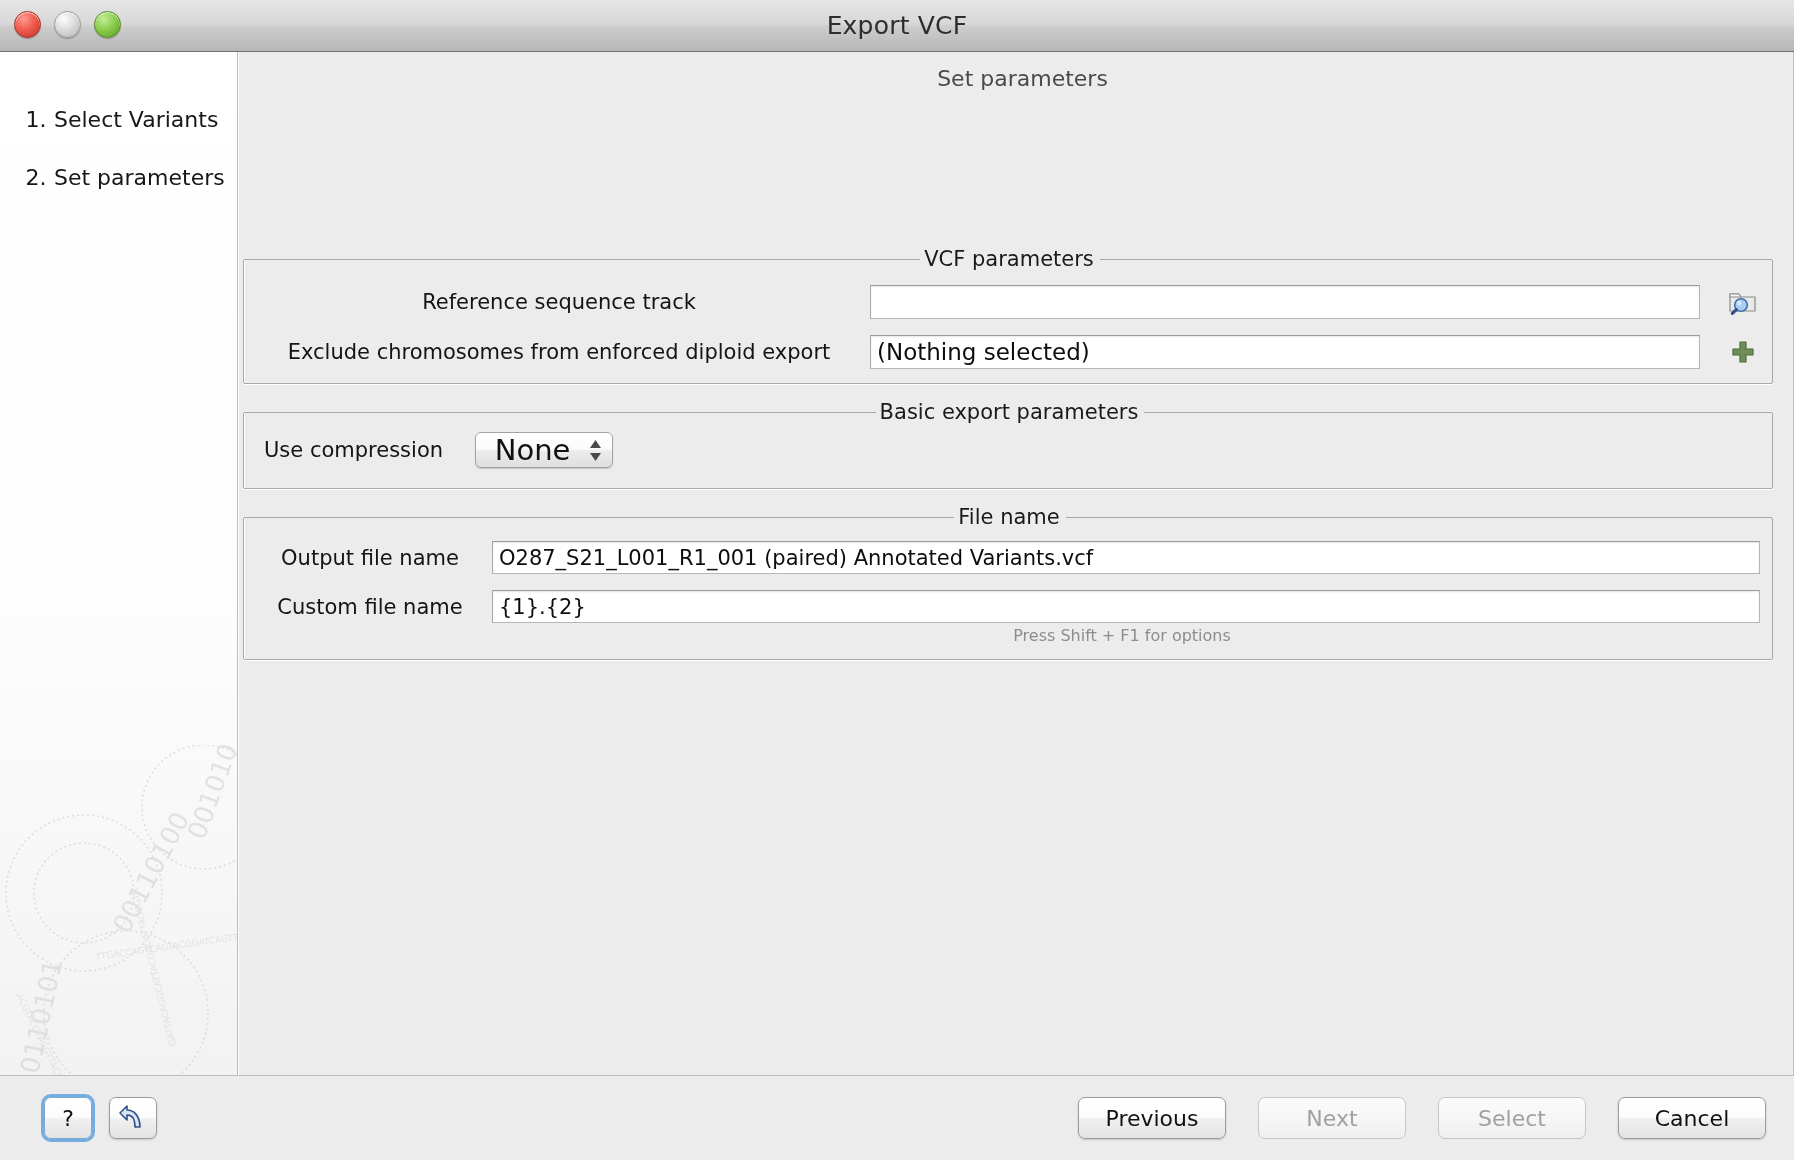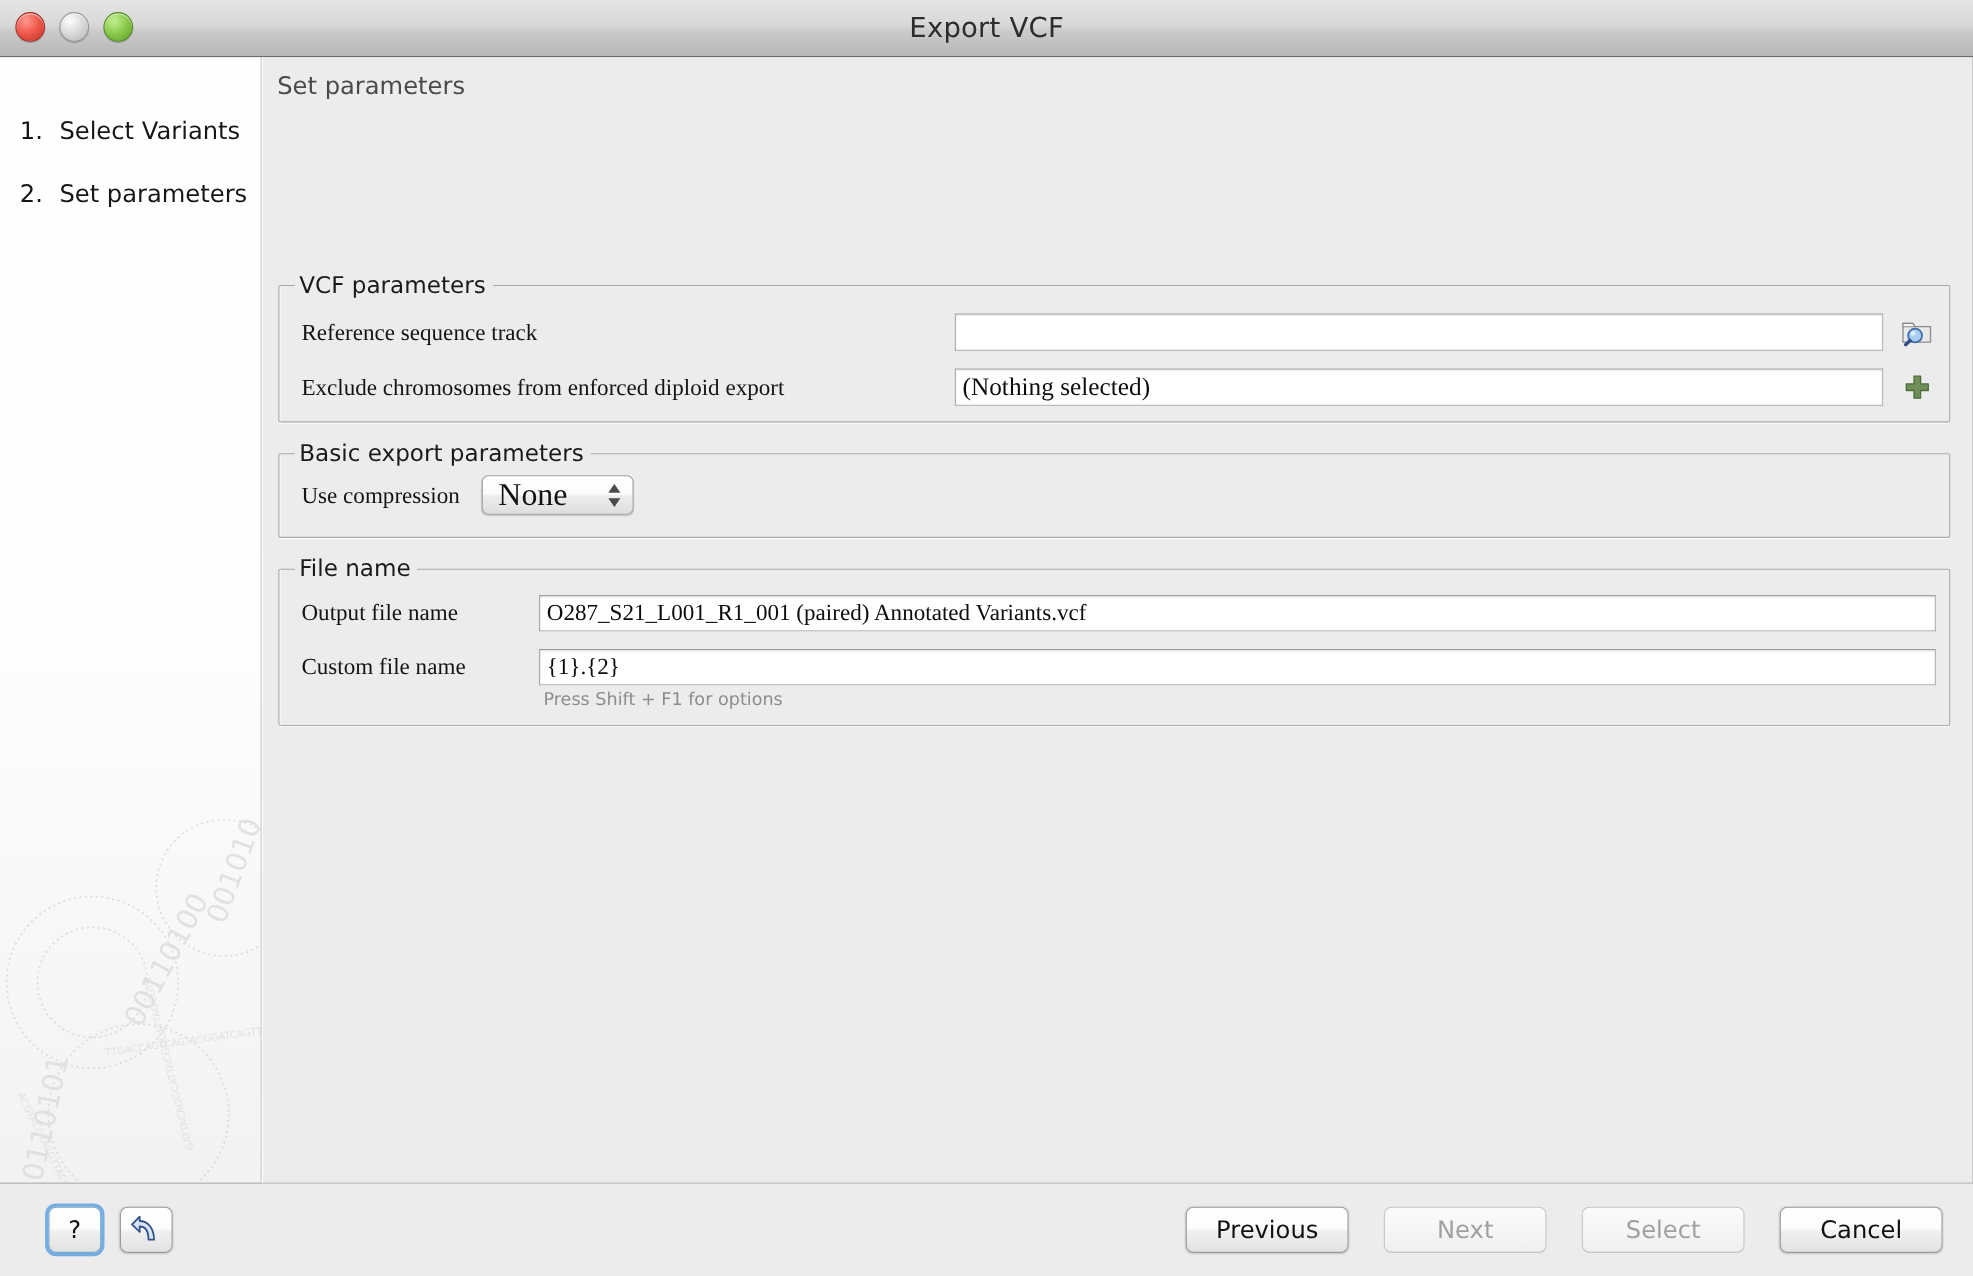--- a/index.html
+++ b/index.html
@@ -10,20 +10,21 @@
     font-family: "DejaVu Sans", "Liberation Sans", sans-serif;
   }
 
   #window {
     position: relative;
     width: 1794px;
     height: 1160px;
     background: #14532d;
     display: flex;
     flex-direction: column;
+    text-align: center;
   }
 
   
   #titlebar {
     position: relative;
     height: 51px;
     flex: 0 0 51px;
     background: linear-gradient(to bottom, #e5e5e5 0%, #d8d8d8 45%, #cbcbcb 55%, #b7b7b7 100%);
     border-bottom: 1px solid #6f6f6f;
     display: flex;
@@ -102,43 +103,42 @@
     border-right: 1px solid #bdbdbd;
     min-width: 0;
     overflow: hidden;
   }
   #page-title {
     font-size: 22px;
     color: #4a4a4a;
     padding: 14px 0 0 13px;
   }
 
-  .groups { padding: 0 20px 0 14px; }
+  .groups { padding: 0 20px 0 4px; }
 
   
   fieldset.group {
     border: 1px solid #a9a9a9;
     border-radius: 2px;
     margin: 0 0 16px 0;
     padding: 0 12px 14px 12px;
     background: transparent;
     box-shadow: 0 1px 0 #ffffff, 1px 0 0 #ffffff inset;
   }
   fieldset.group > legend {
     font-size: 21px;
     color: #1a1a1a;
     padding: 0 6px 0 4px;
     margin-left: 2px;
   }
   .row {
     display: flex;
     align-items: center;
     margin-top: 12px;
-    gap: 4px;
-    font-family: Liberation Serif, serif;
+    gap: 16px;
   }
   .row .lbl {
     font-size: 21px;
     color: #141414;
     white-space: nowrap;
     padding-left: 8px;
   }
 
   
   .textfield {

